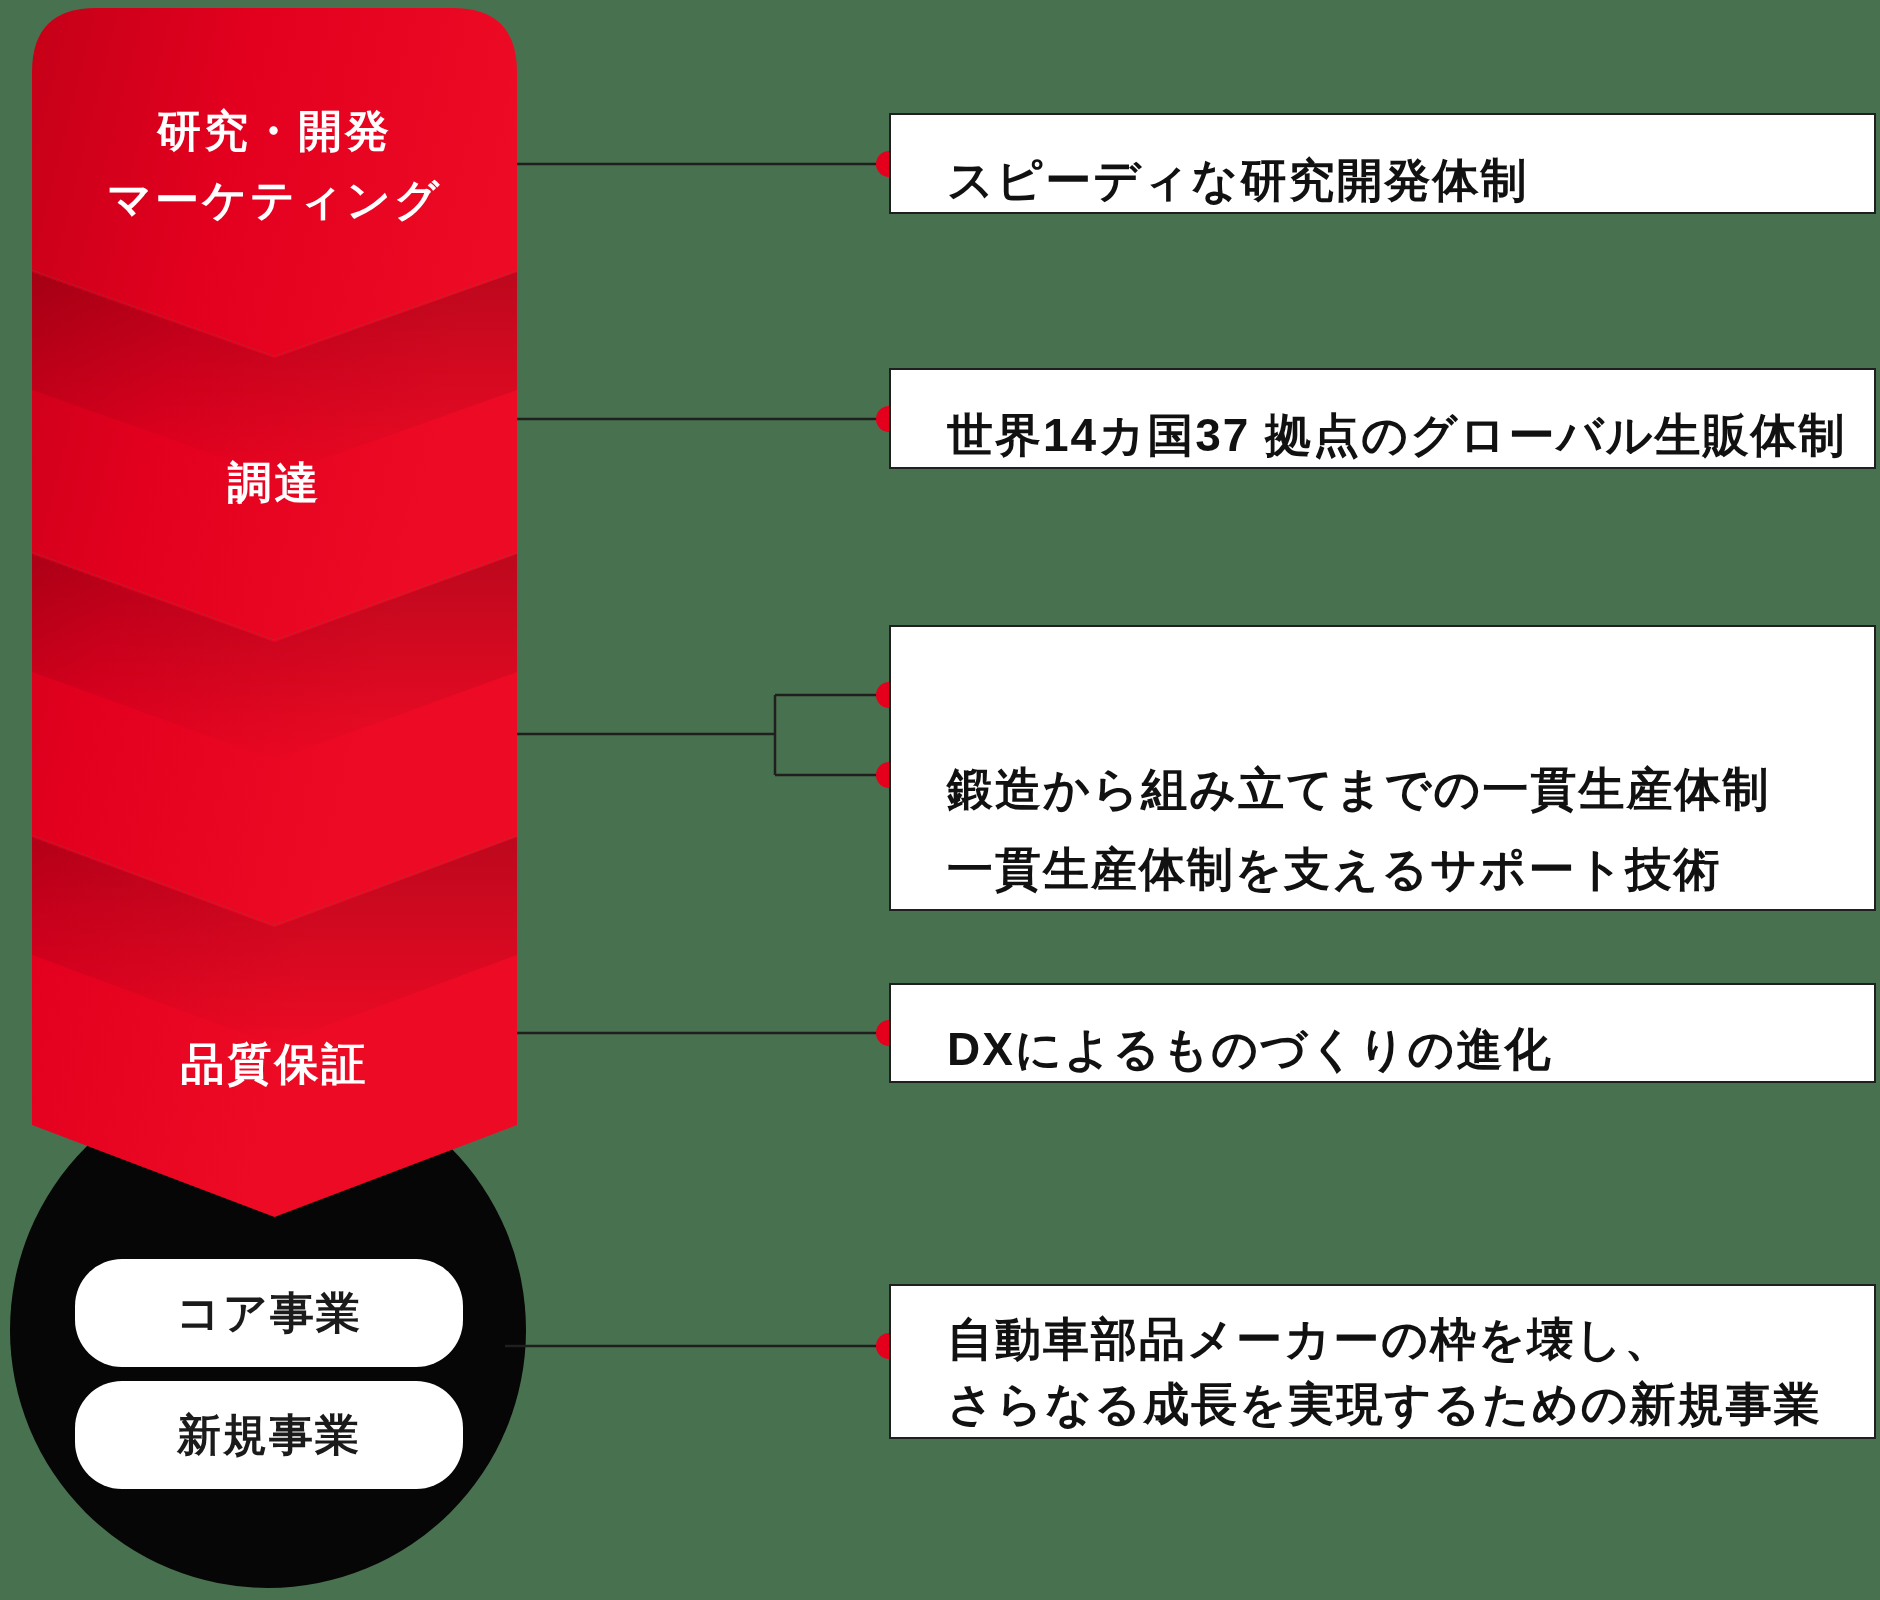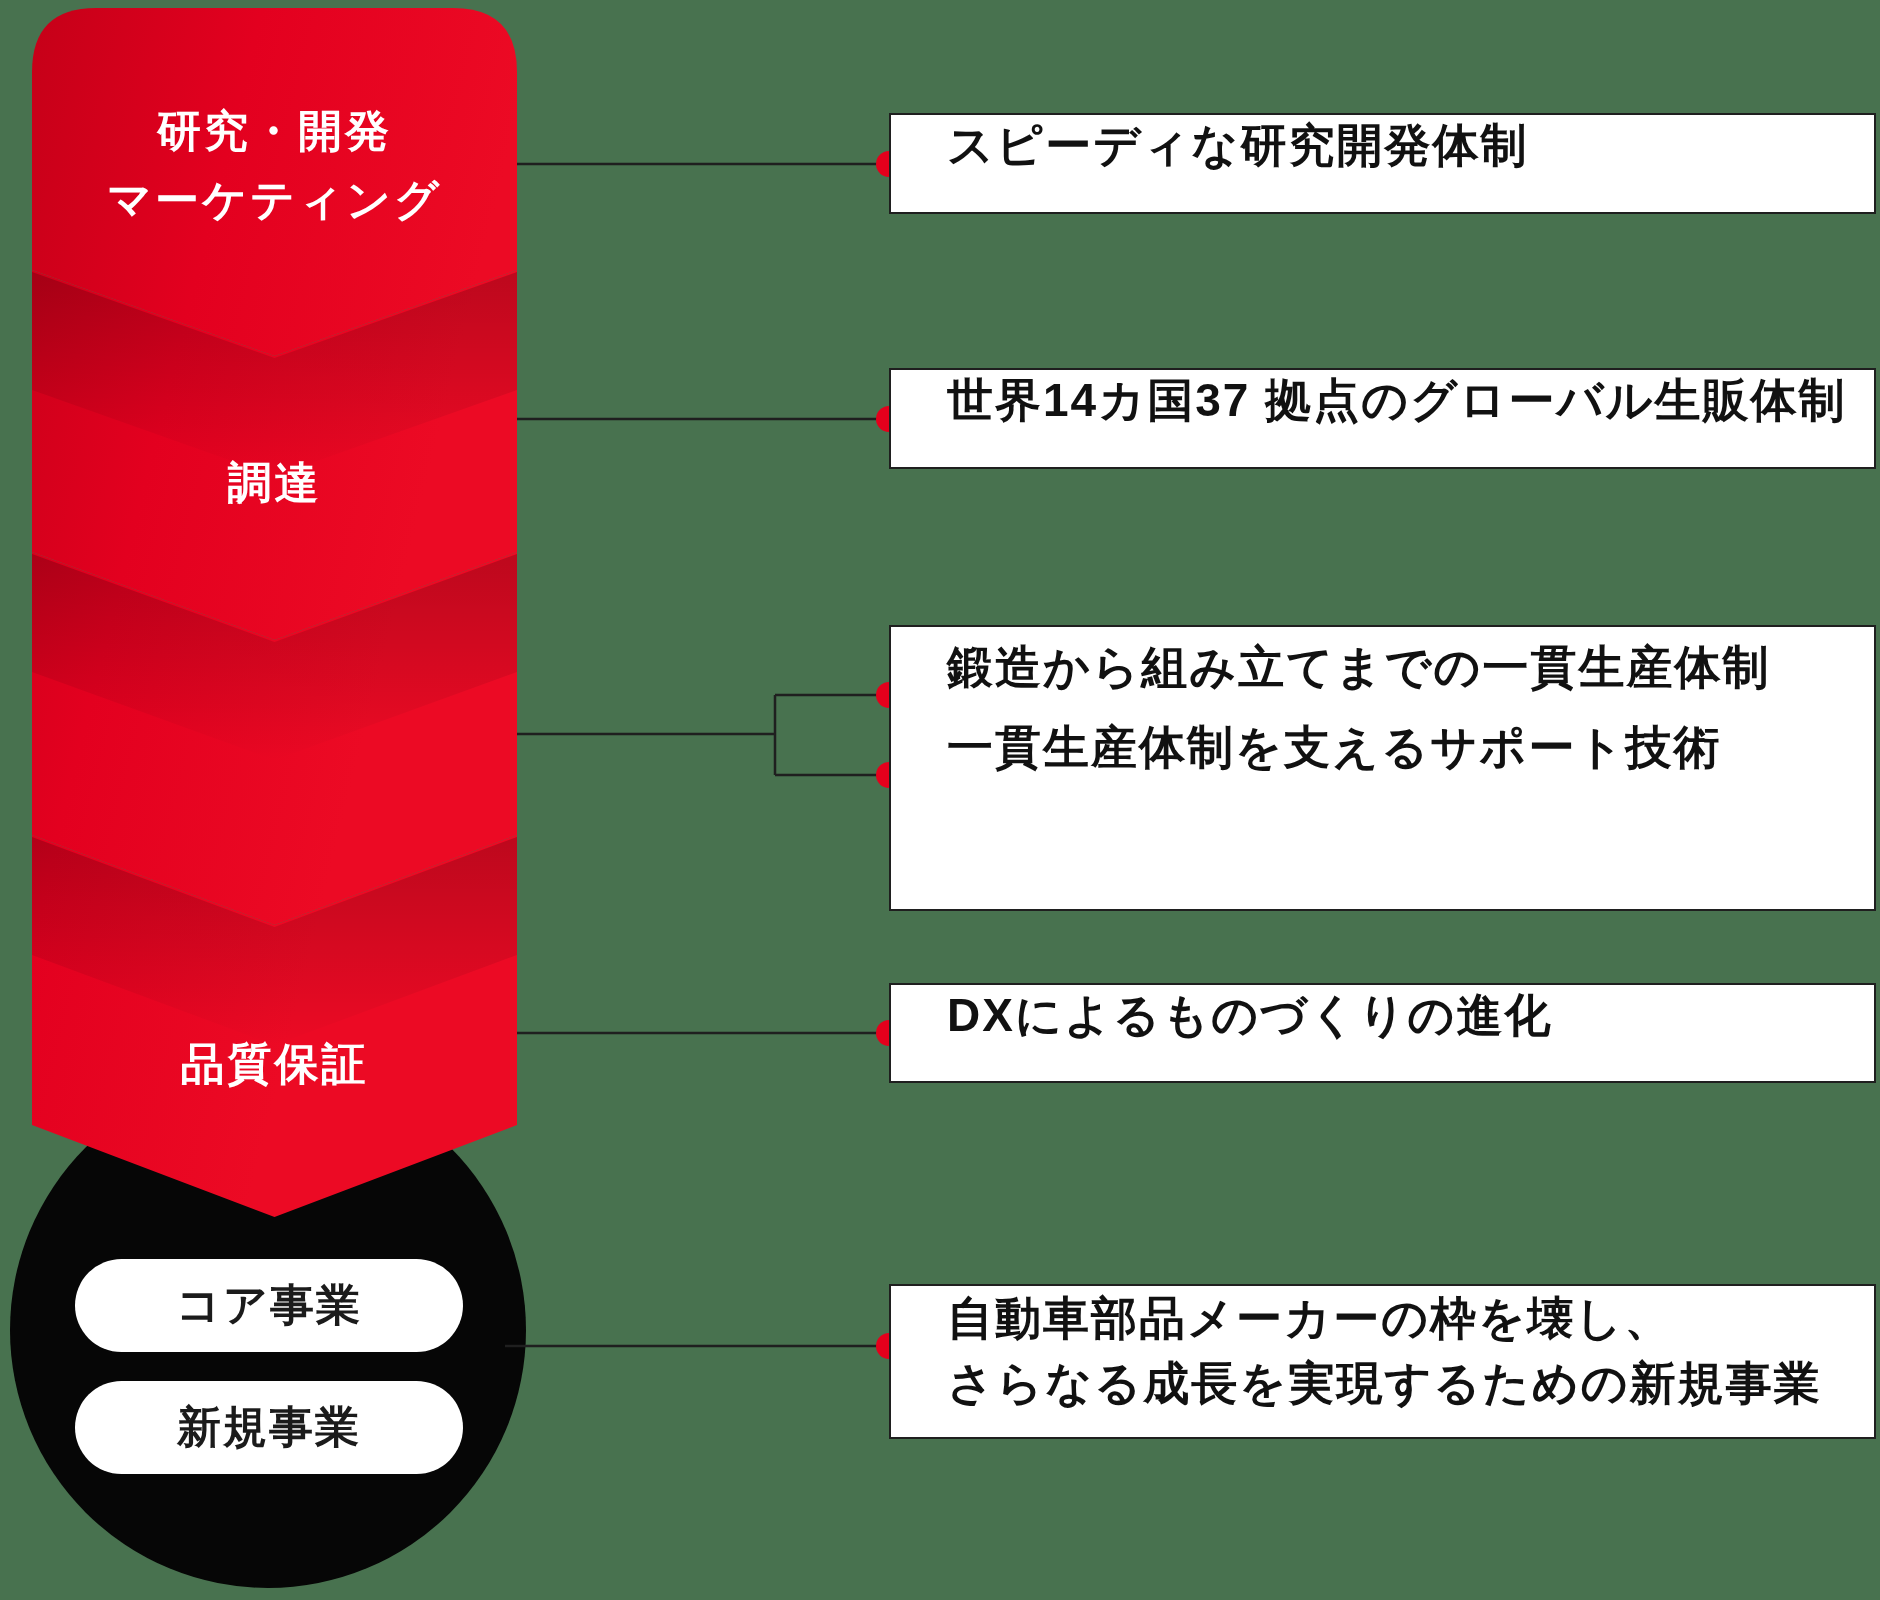--- a/index.html
+++ b/index.html
@@ -12,21 +12,21 @@
   }
   .shapes{position:absolute;left:0;top:0;width:1880px;height:1600px;}
 
   
   .fbox{
     position:absolute;
     left:889px;width:987px;
     box-sizing:border-box;
     background:#ffffff;
     border:2px solid #1f1f1f;
-    display:flex;flex-direction:column;justify-content:flex-start;
+    display:flex;flex-direction:column;justify-content:flex-end;
     padding-left:56px;
   }
   .fbox .line{
     color:#111111;
     font-size:46px;
     font-weight:700;
     letter-spacing:2px;
     white-space:nowrap;
   }
   .fbox.two .line{line-height:80px;}
@@ -36,21 +36,21 @@
   .col-label{
     position:absolute;left:32px;width:485px;
     text-align:center;color:#ffffff;
     font-weight:700;font-size:44px;letter-spacing:3px;
     white-space:nowrap;
   }
   .col-label .lbl-line{display:block;line-height:69px;}
 
   
   .pill{
-    position:absolute;left:75px;width:388px;height:93px;
+    position:absolute;left:75px;width:388px;height:108px;
     background:#ffffff;border-radius:47px;
     display:flex;align-items:center;justify-content:center;
     color:#1b1b1b;font-size:44px;font-weight:700;letter-spacing:2px;
   }
 </style>
 </head>
 <body>
 
 <div class="canvas">
 

